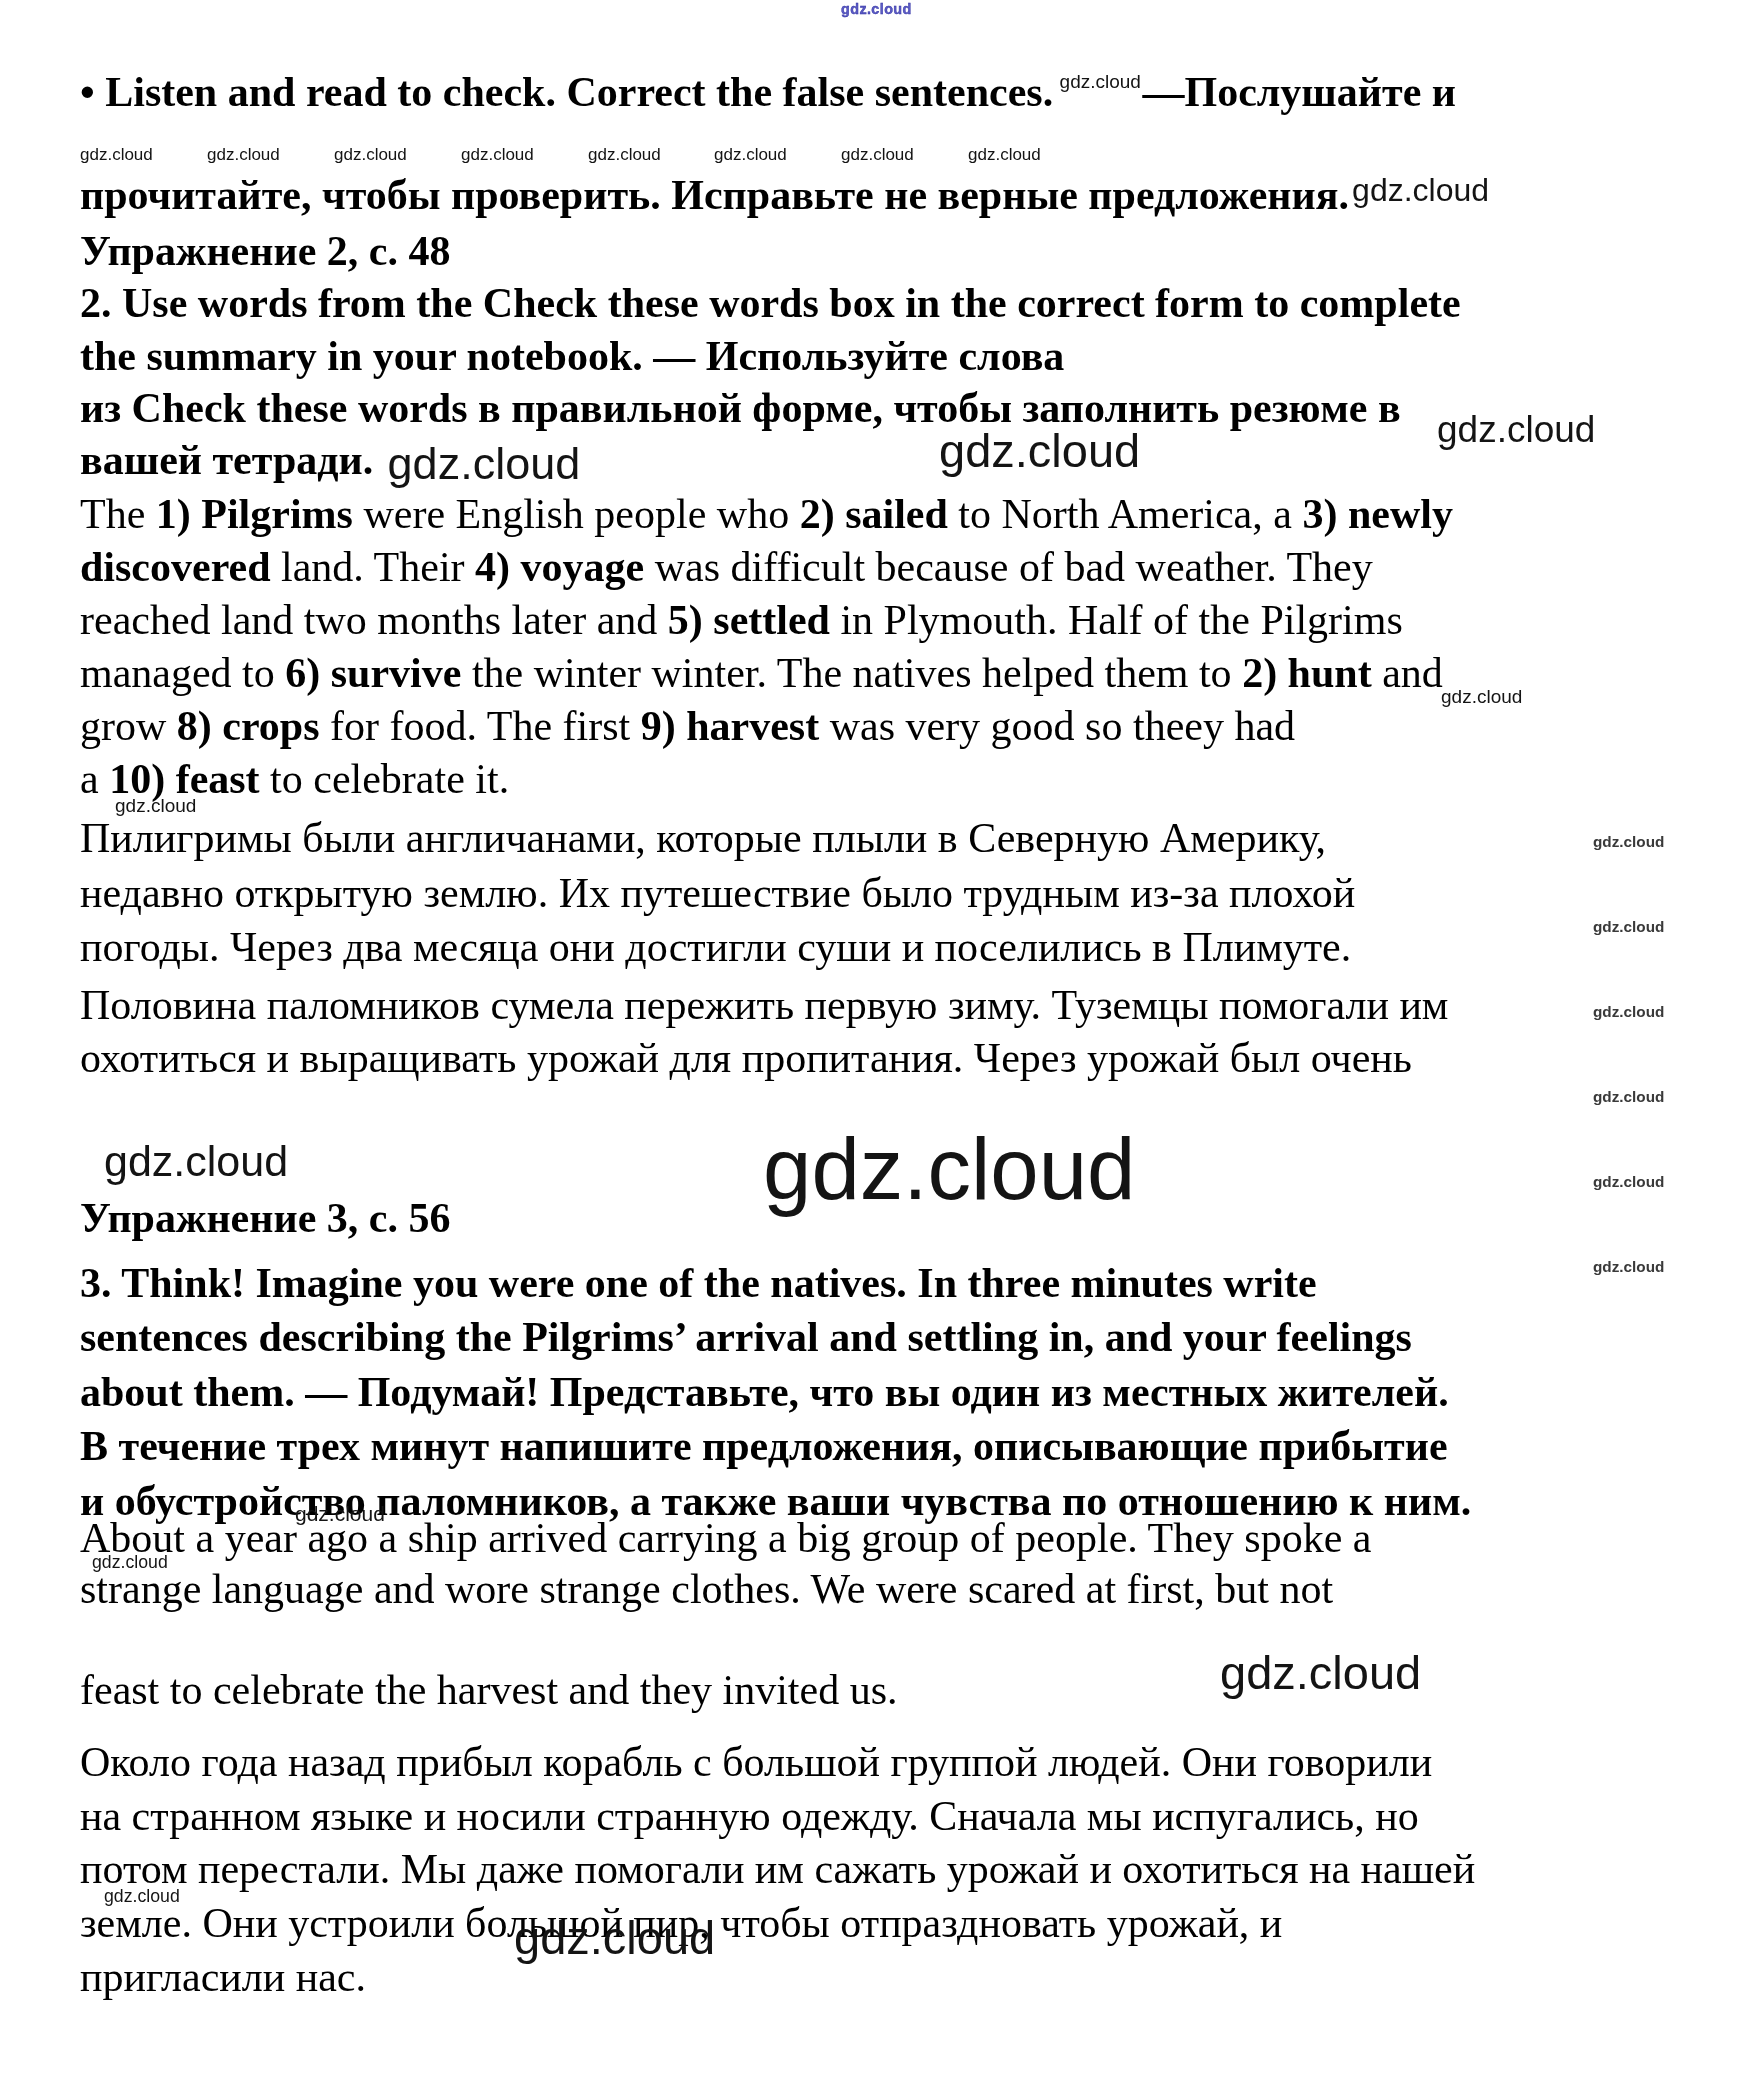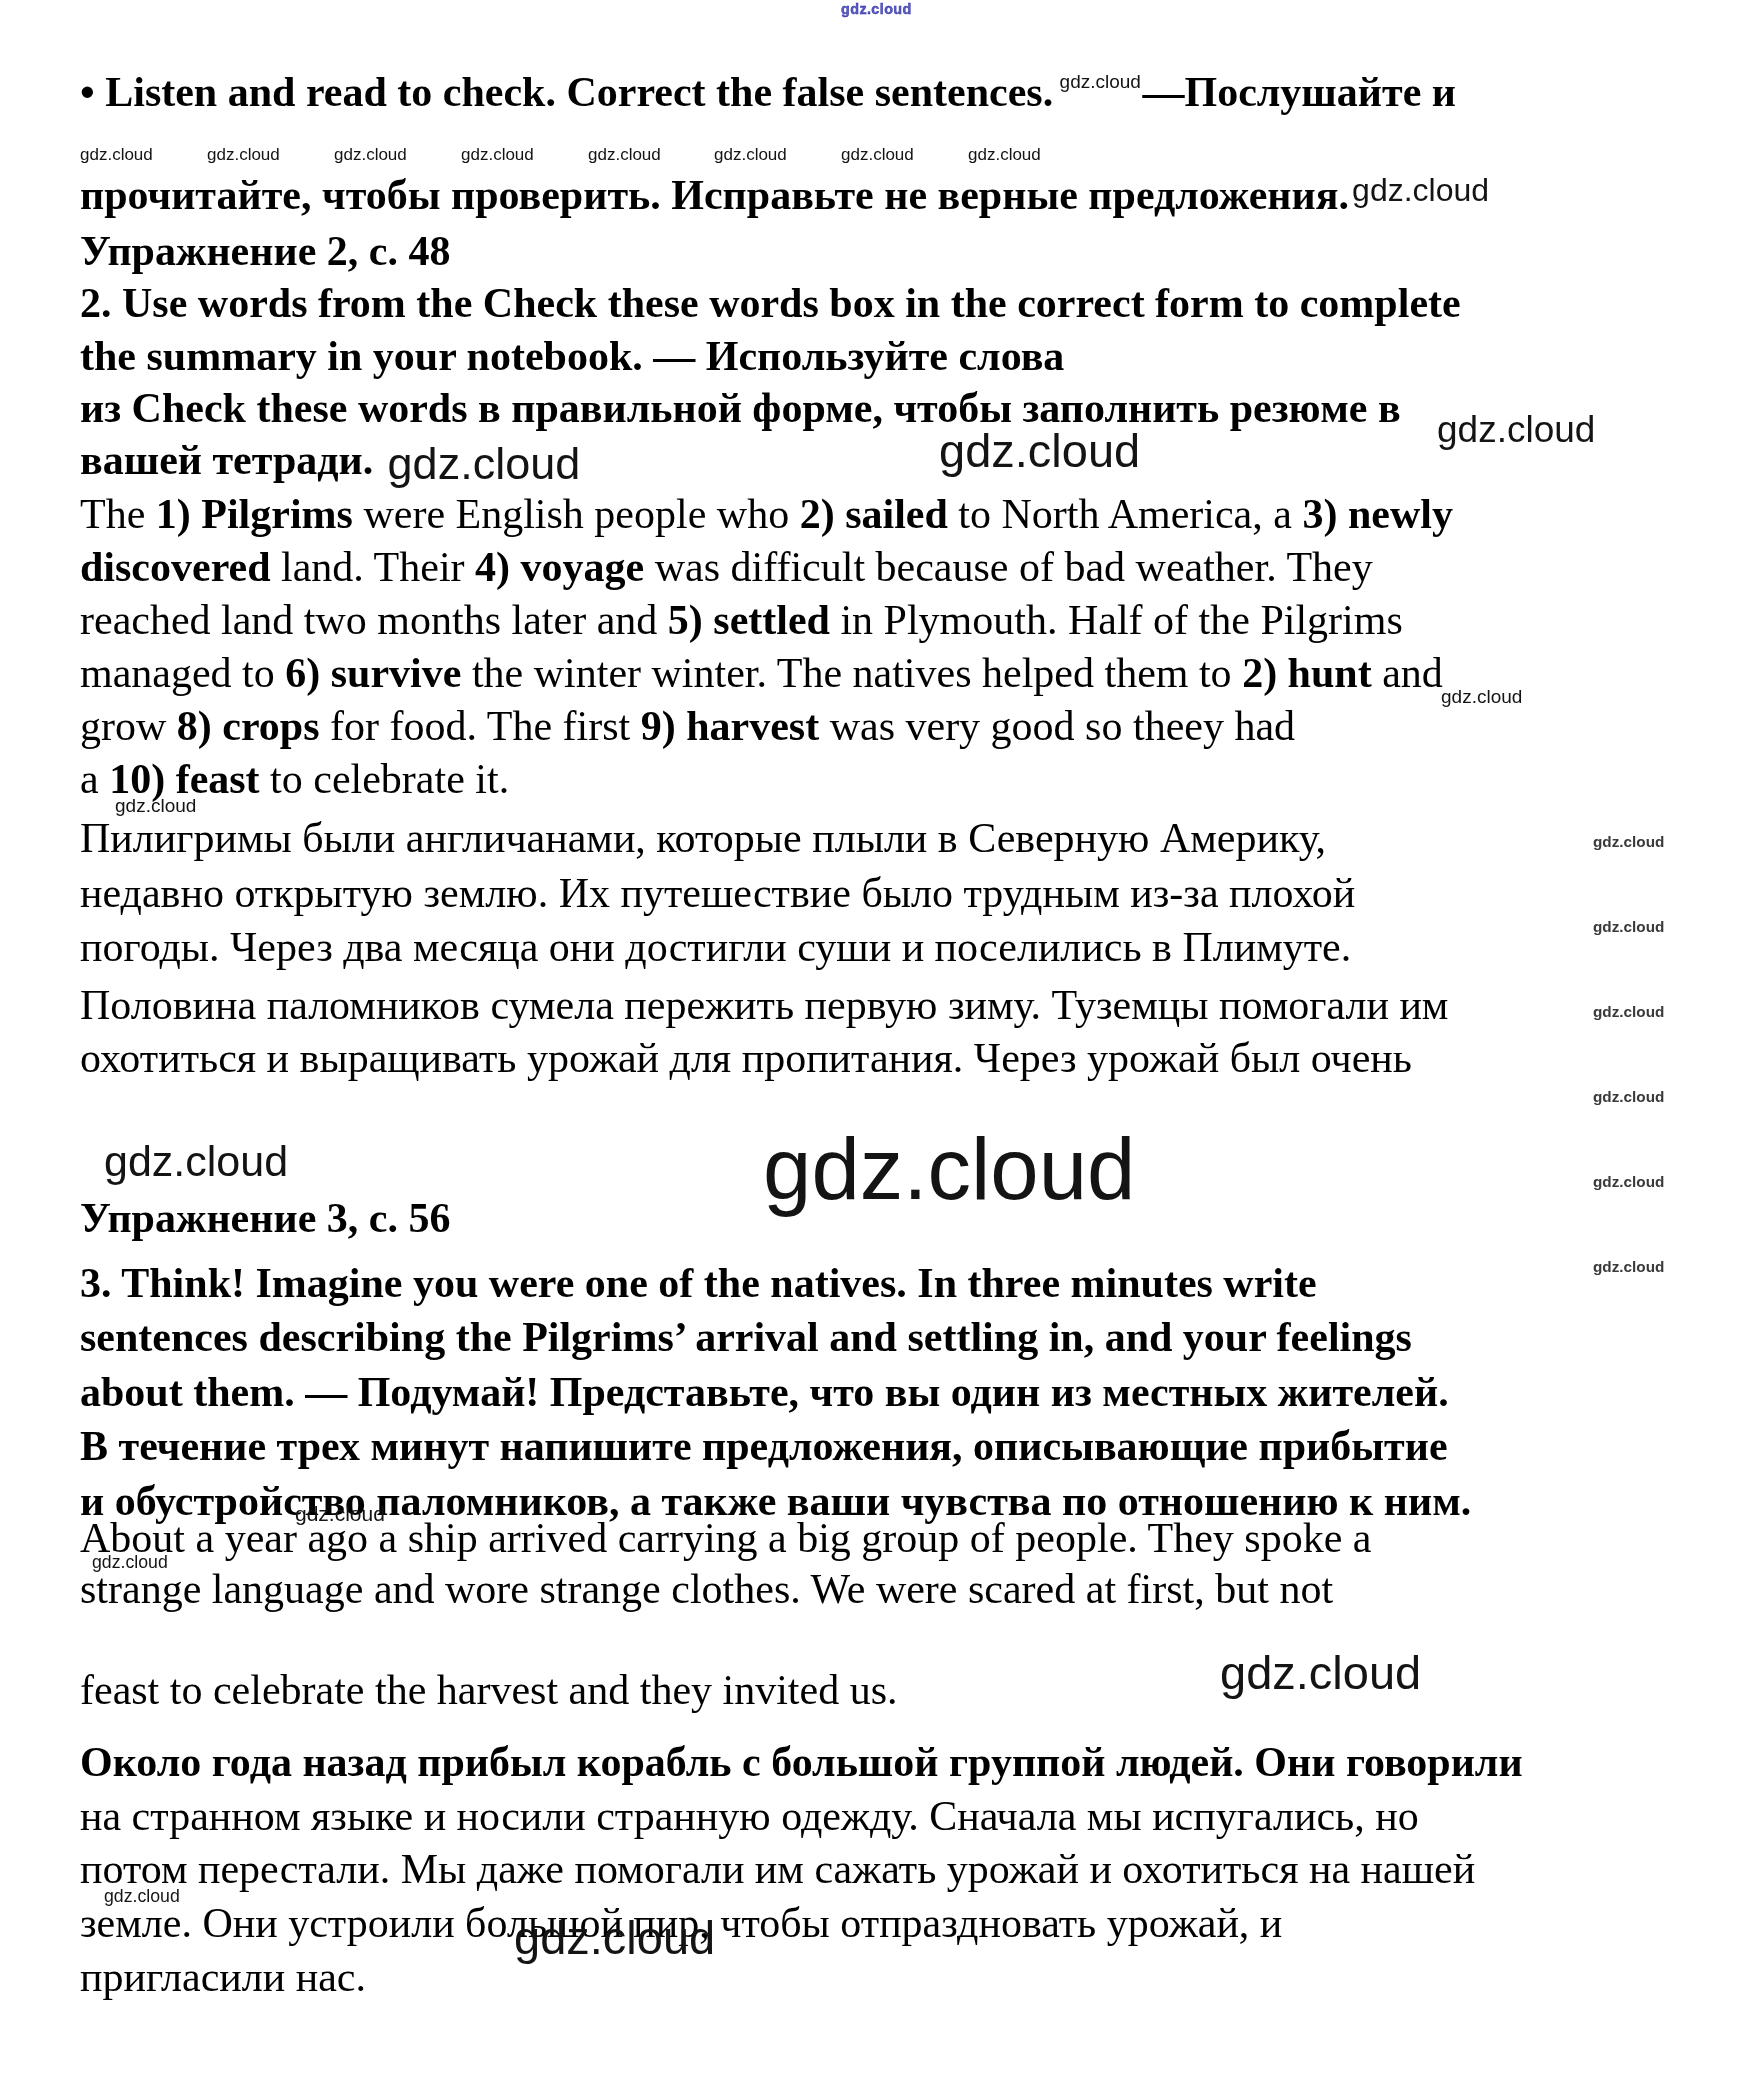--- a/index.html
+++ b/index.html
@@ -122,21 +122,21 @@
   <div class="ln bold" style="top:1422px;">В течение трех минут напишите предложения, описывающие прибытие</div>
   <div class="ln bold" style="top:1477px;">и обустройство паломников, а также ваши чувства по отношению к ним.</div>
 
   <span class="wm" style="left:295px;top:1503px;font-size:21px;">gdz.cloud</span>
   <div class="ln" style="top:1514px;">About a year ago a ship arrived carrying a big group of people. They spoke a</div>
   <span class="wm" style="left:92px;top:1554px;font-size:17.7px;">gdz.cloud</span>
   <div class="ln" style="top:1565px;">strange language and wore strange clothes. We were scared at first, but not</div>
   <div class="ln" style="top:1666px;">feast to celebrate the harvest and they invited us.</div>
   <span class="wm" style="left:1220px;top:1649px;font-size:47px;">gdz.cloud</span>
 
-  <div class="ln" style="top:1738px;font-weight:bold;">Около года назад прибыл корабль с большой группой людей. Они говорили</div>
+  <div class="ln" style="top:1738px;">Около года назад прибыл корабль с большой группой людей. Они говорили</div>
   <div class="ln" style="top:1792px;">на странном языке и носили странную одежду. Сначала мы испугались, но</div>
   <div class="ln" style="top:1845px;">потом перестали. Мы даже помогали им сажать урожай и охотиться на нашей</div>
   <span class="wm" style="left:104px;top:1888px;font-size:17.7px;">gdz.cloud</span>
   <div class="ln" style="top:1899px;">земле. Они устроили большой пир, чтобы отпраздновать урожай, и</div>
   <div class="ln" style="top:1953px;">пригласили нас.</div>
   <span class="wm" style="left:514px;top:1914px;font-size:47px;">gdz.cloud</span>
 
 </div>
 
 

